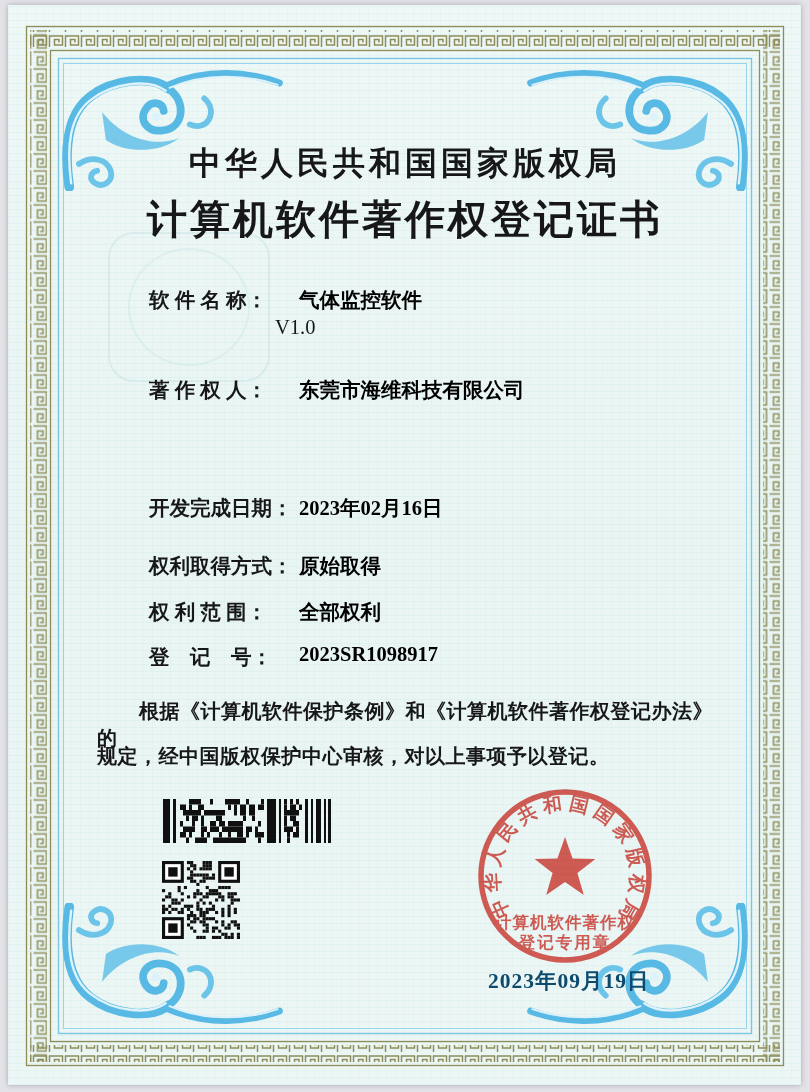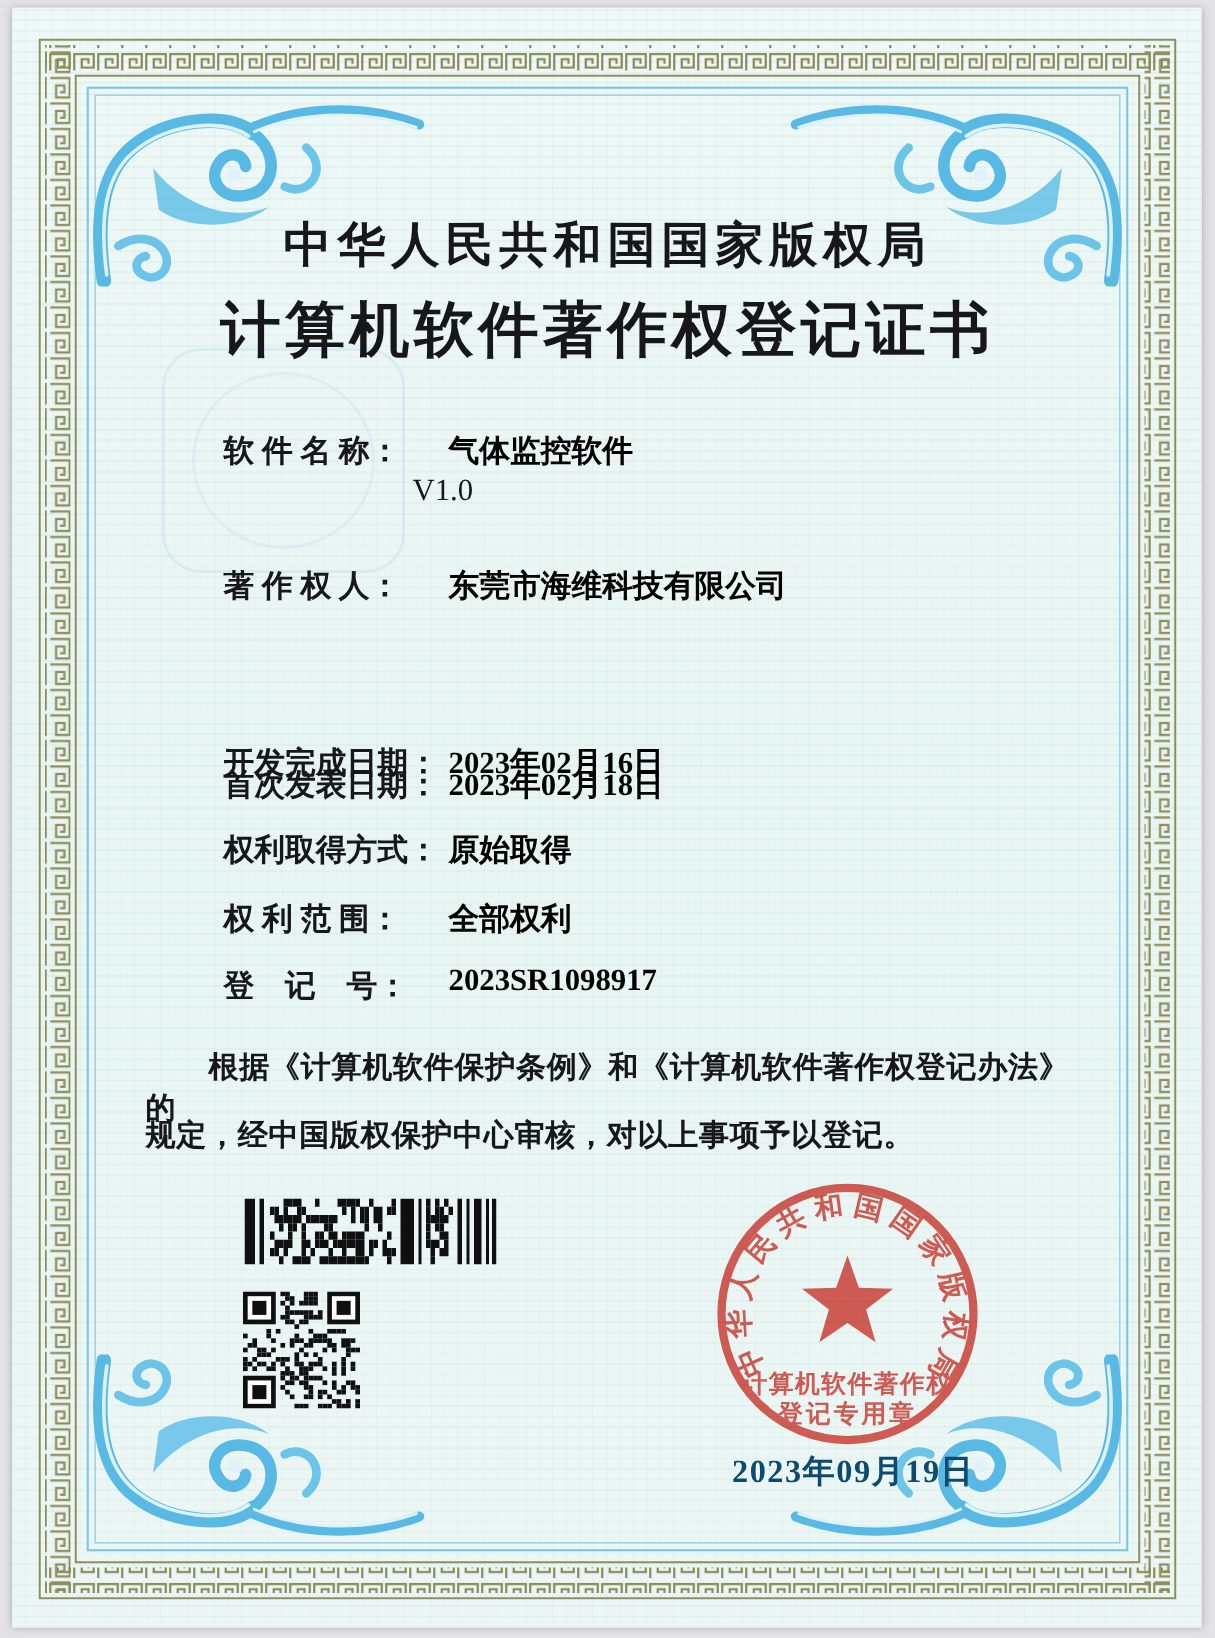--- a/index.html
+++ b/index.html
@@ -156,24 +156,20 @@
     <span class="val">气体监控软件</span>
   </div>
   <div class="txt r1b">V1.0</div>
   <div class="frow r2">
     <span class="lbl">著 作 权 人：</span>
     <span class="val">东莞市海维科技有限公司</span>
   </div>
   <div class="frow r3">
     <span class="lbl">开发完成日期：</span>
     <span class="val">2023年02月16日</span>
-  </div>
-  <div class="frow r4">
-    <span class="lbl">首次发表日期：</span>
-    <span class="val">2023年02月18日</span>
   </div>
   <div class="frow r5">
     <span class="lbl">权利取得方式：</span>
     <span class="val">原始取得</span>
   </div>
   <div class="frow r6">
     <span class="lbl">权 利 范 围：</span>
     <span class="val">全部权利</span>
   </div>
   <div class="frow r7">

